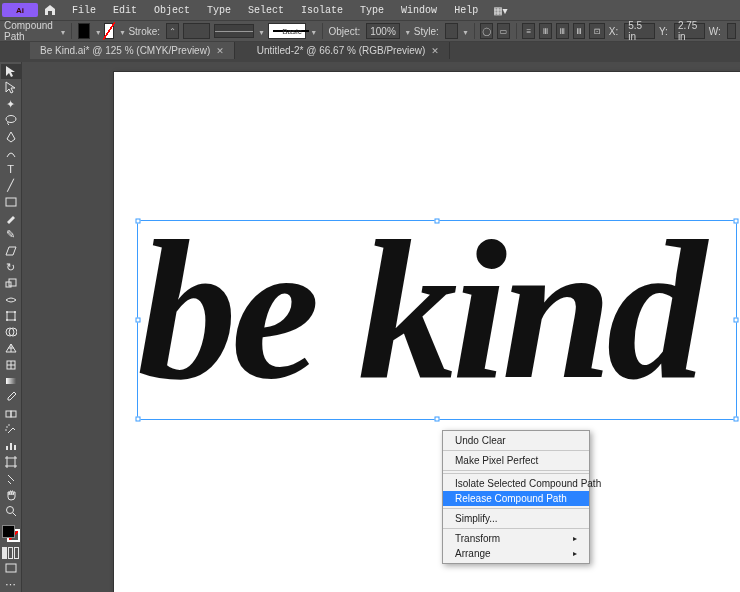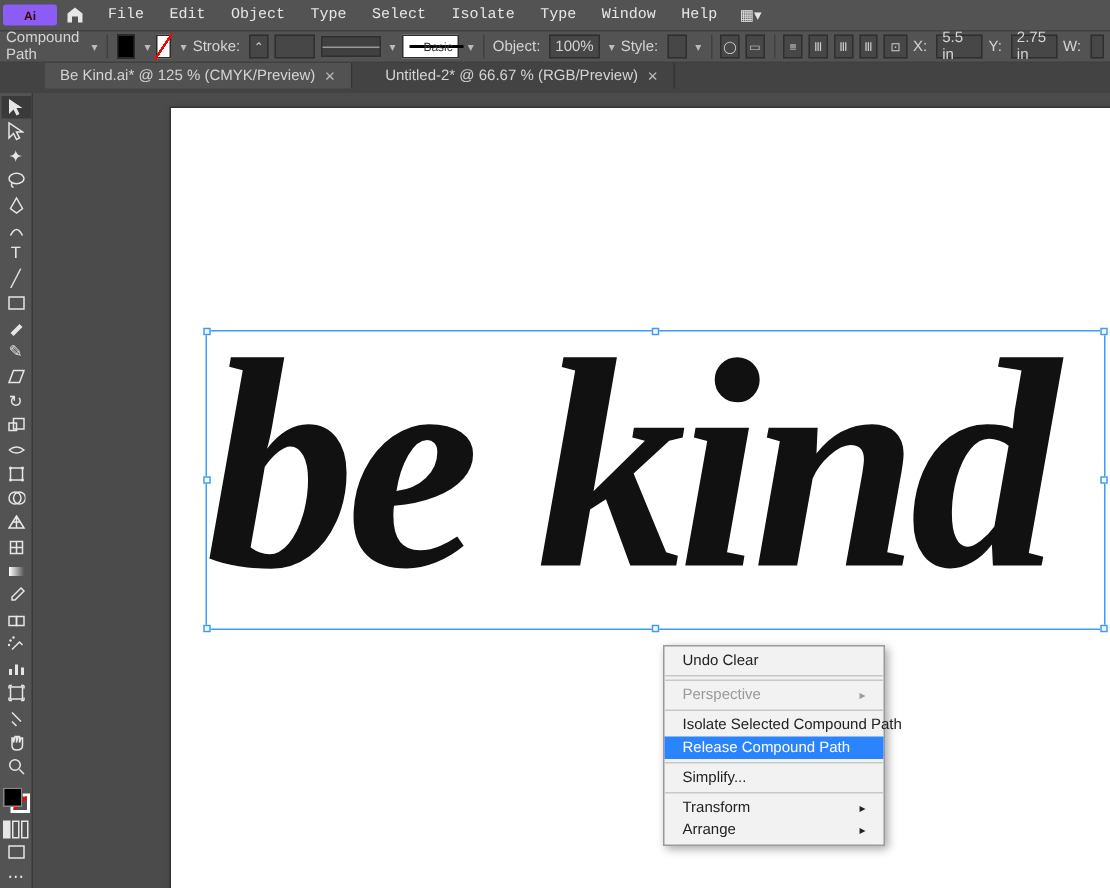--- a/index.html
+++ b/index.html
@@ -401,24 +401,22 @@
       <div class="hnd" style="left:100%;top:100%"></div>
   </div>
 
   <svg class="artsvg" viewBox="0 0 606 210">
     <text x="0" y="160" font-family="'Brush Script MT','Segoe Script',cursive" font-size="200" font-style="italic" font-weight="600" fill="#111" letter-spacing="-6">be kind</text>
   </svg>
 
   <div class="ctxmenu">
     <div class="item">Undo Clear</div>
     <div class="sep"></div>
+    <div class="item">Make Pixel Perfect</div>
     <div class="sep"></div>
-    <div class="item disabled sub">
-        <span>Perspective</span>
-      </div>
     <div class="sep"></div>
     <div class="item">Isolate Selected Compound Path</div>
     <div class="item hl">Release Compound Path</div>
     <div class="sep"></div>
     <div class="item">Simplify...</div>
     <div class="sep"></div>
     <div class="item sub">
         <span>Transform</span>
       </div>
     <div class="item sub">

